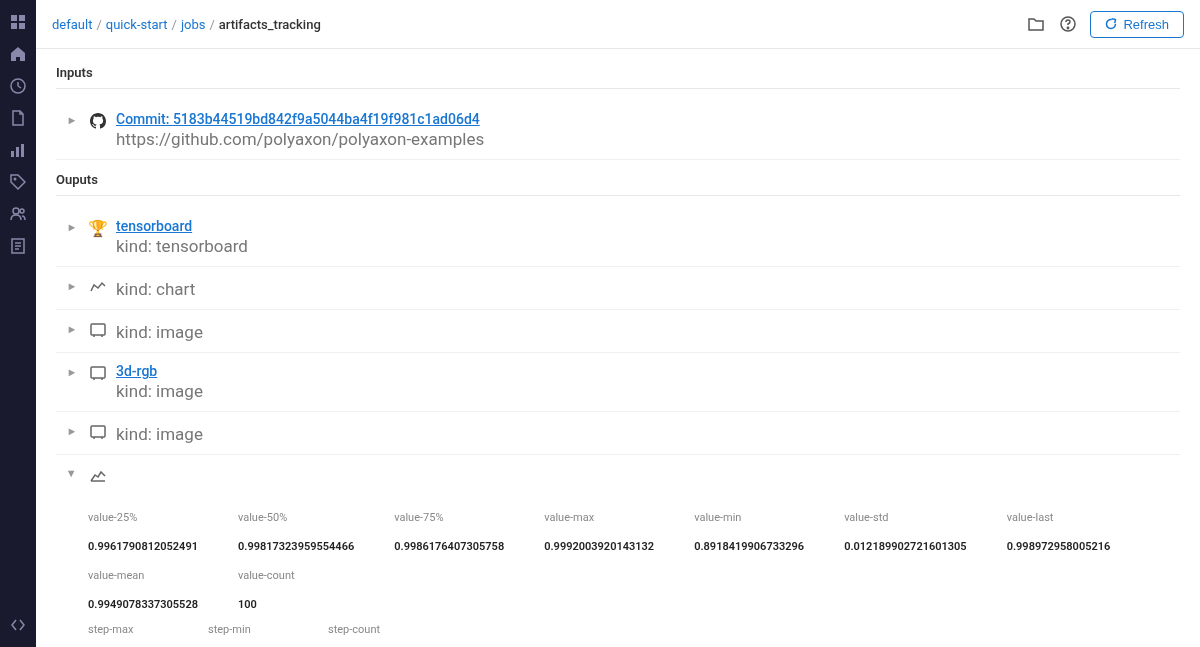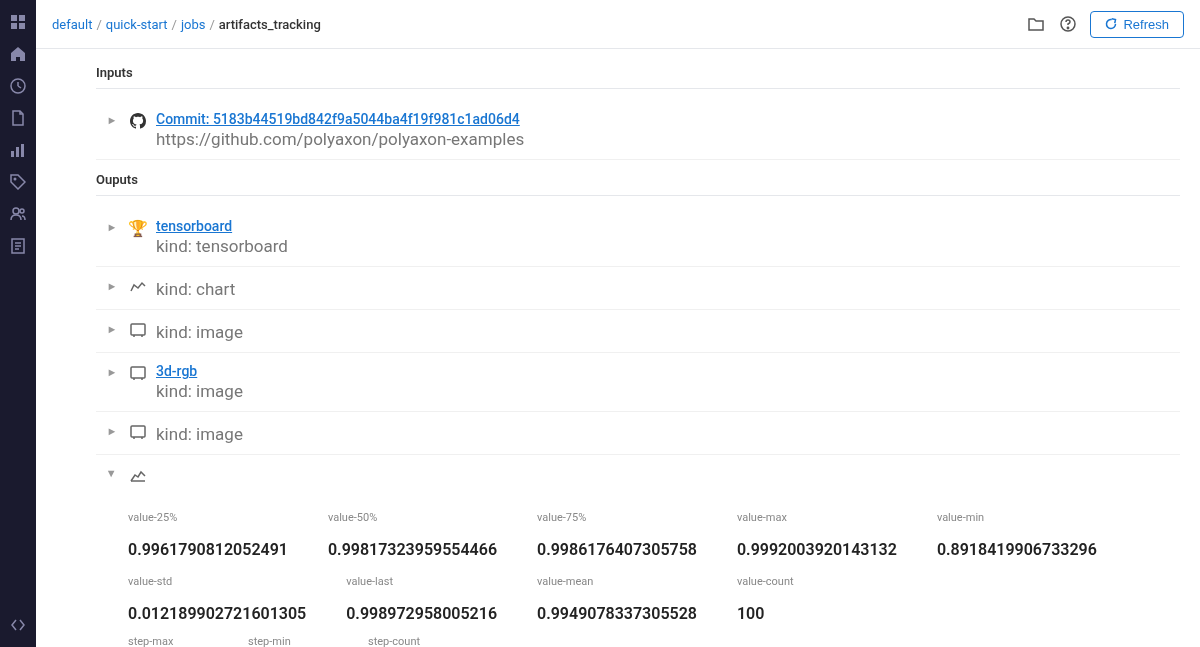--- a/index.html
+++ b/index.html
@@ -100,21 +100,20 @@
       color: #666;
       cursor: pointer;
       border-radius: 4px;
     }
 
     
     .content {
       flex: 1;
       overflow-y: auto;
       padding: 16px 20px;
-      margin-left: 40px;
     }
 
     .section-title {
       font-size: 13px;
       font-weight: 600;
       color: #333;
       margin-bottom: 8px;
     }
 
     
@@ -185,21 +184,21 @@
       display: flex;
       flex-direction: column;
       gap: 16px;
       min-width: 80px;
     }
     .stat-label {
       font-size: 11px;
       color: #888;
     }
     .stat-value {
-      font-size: 16px;
+      font-size: 11px;
       font-weight: 600;
       color: #222;
     }
 
     .inputs-section {
       margin-bottom: 12px;
     }
     .commit-row {
       display: flex;
       align-items: flex-start;

